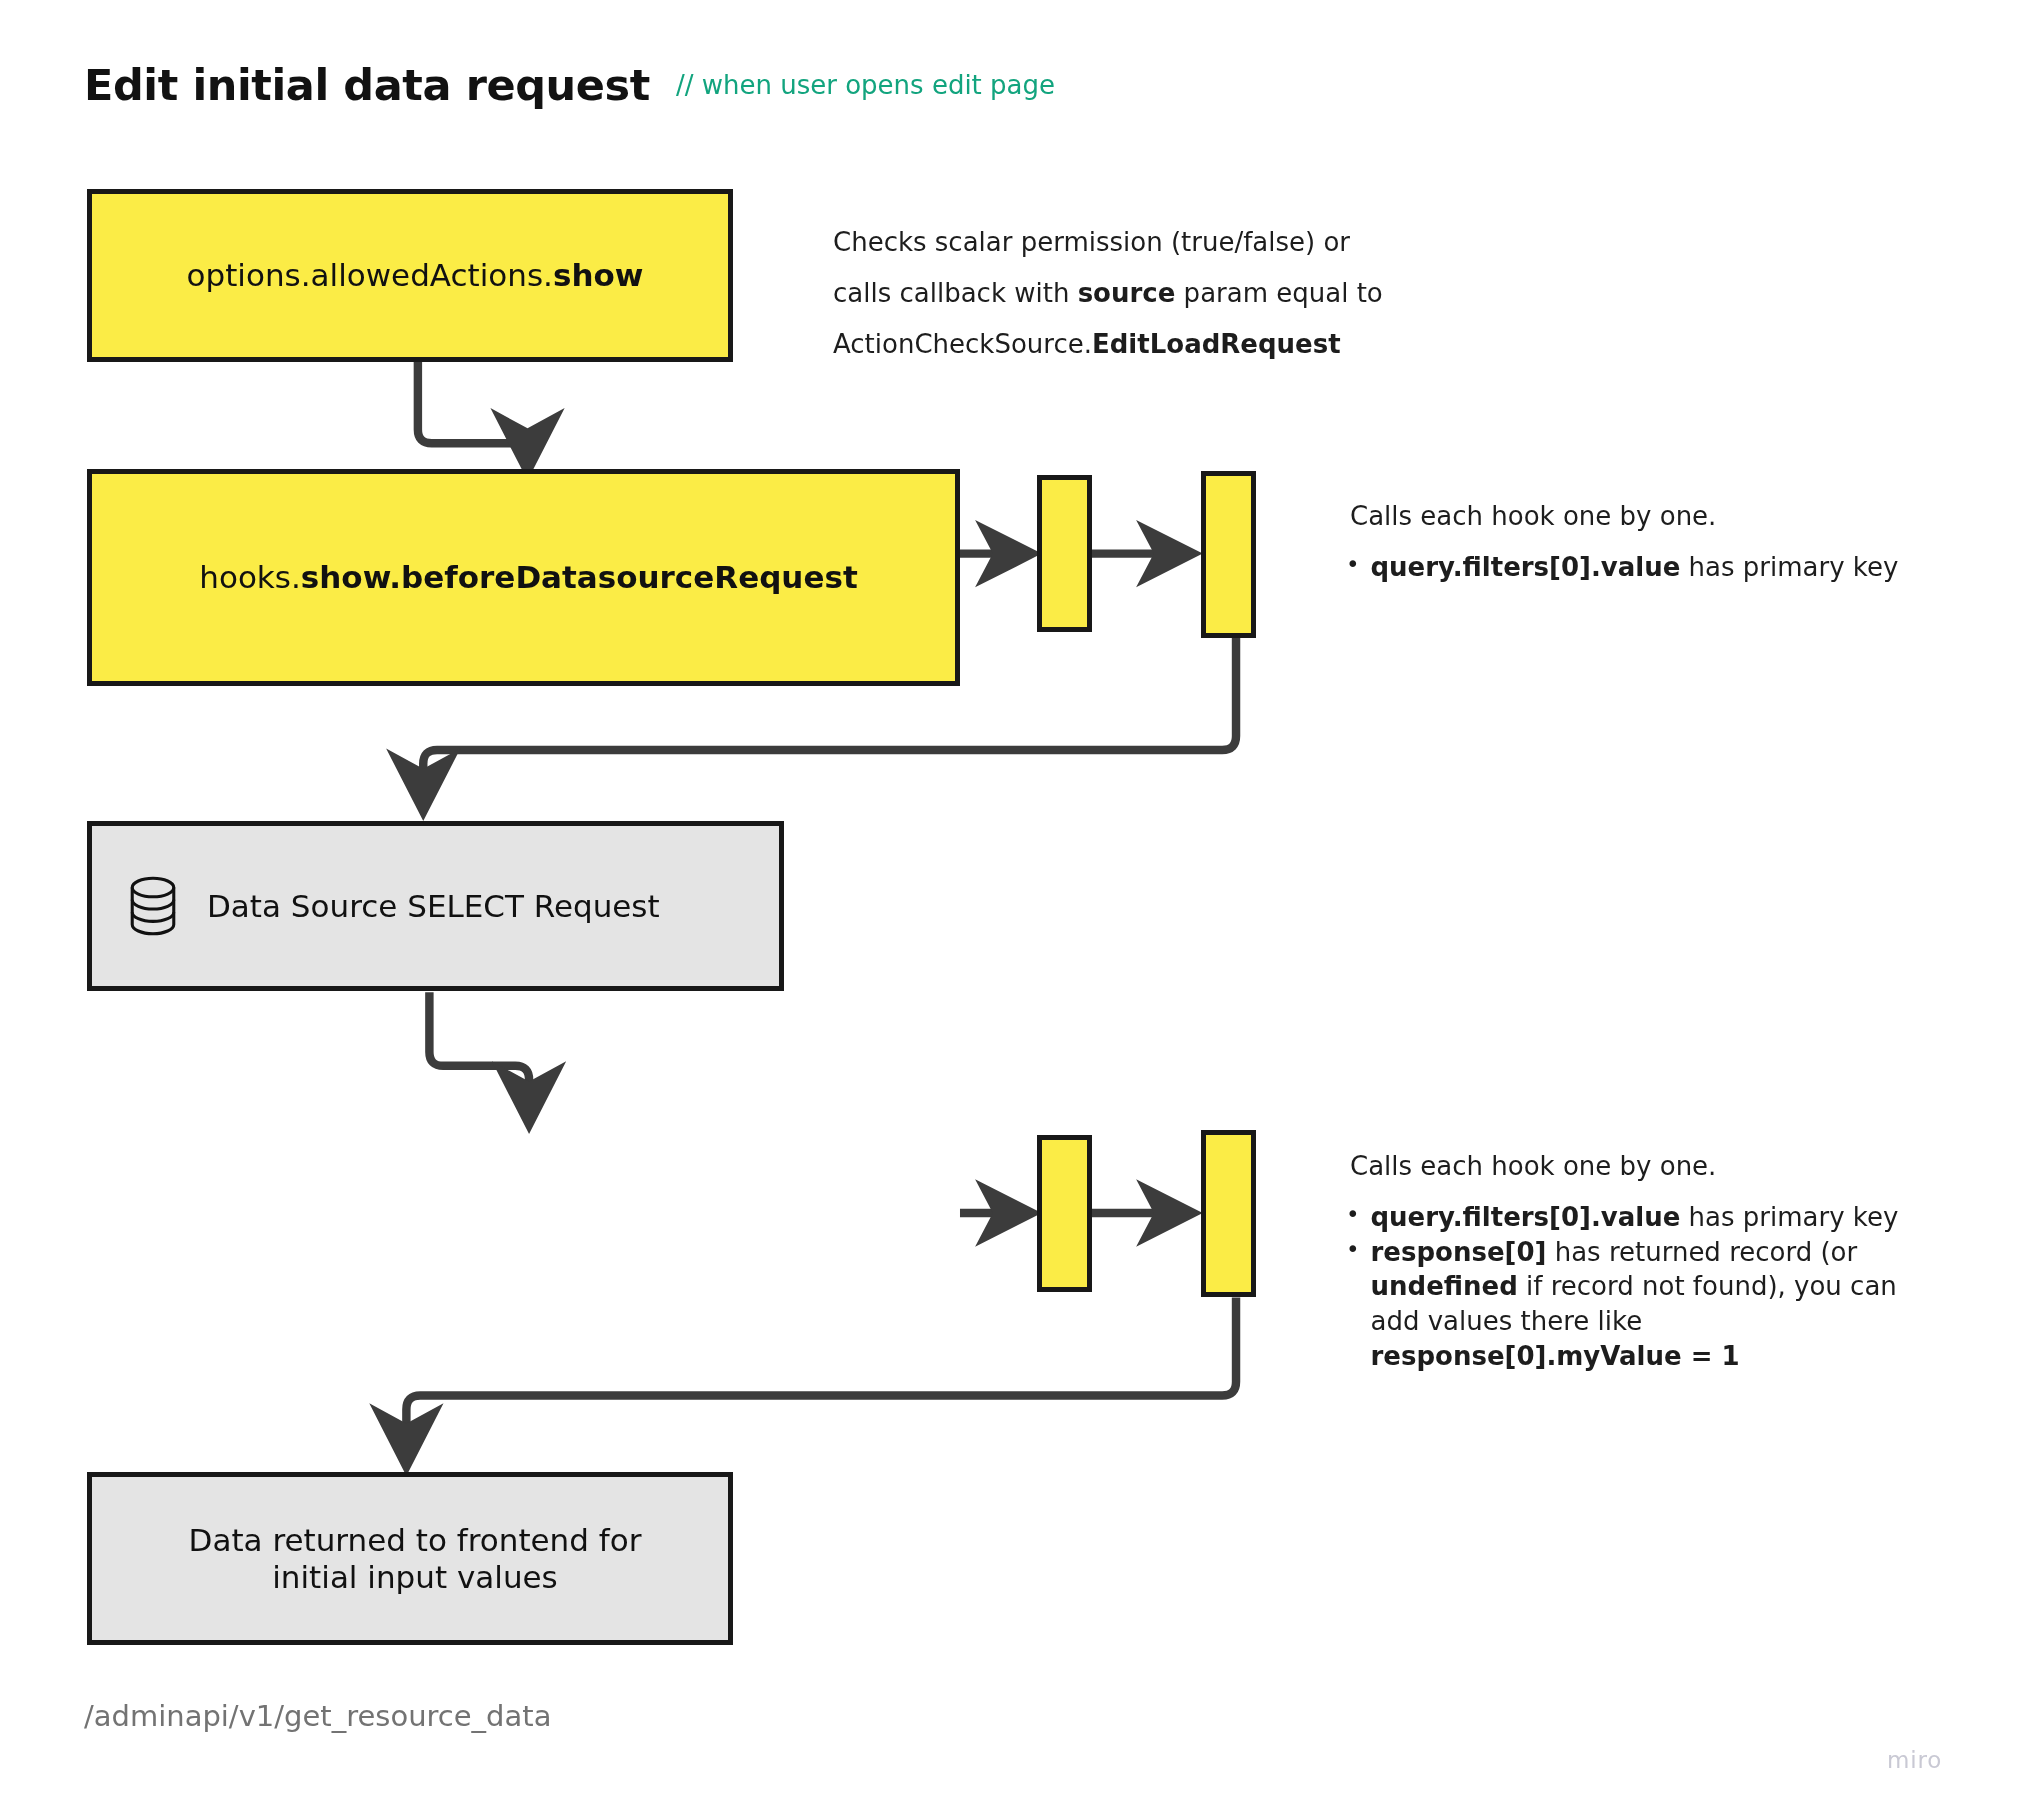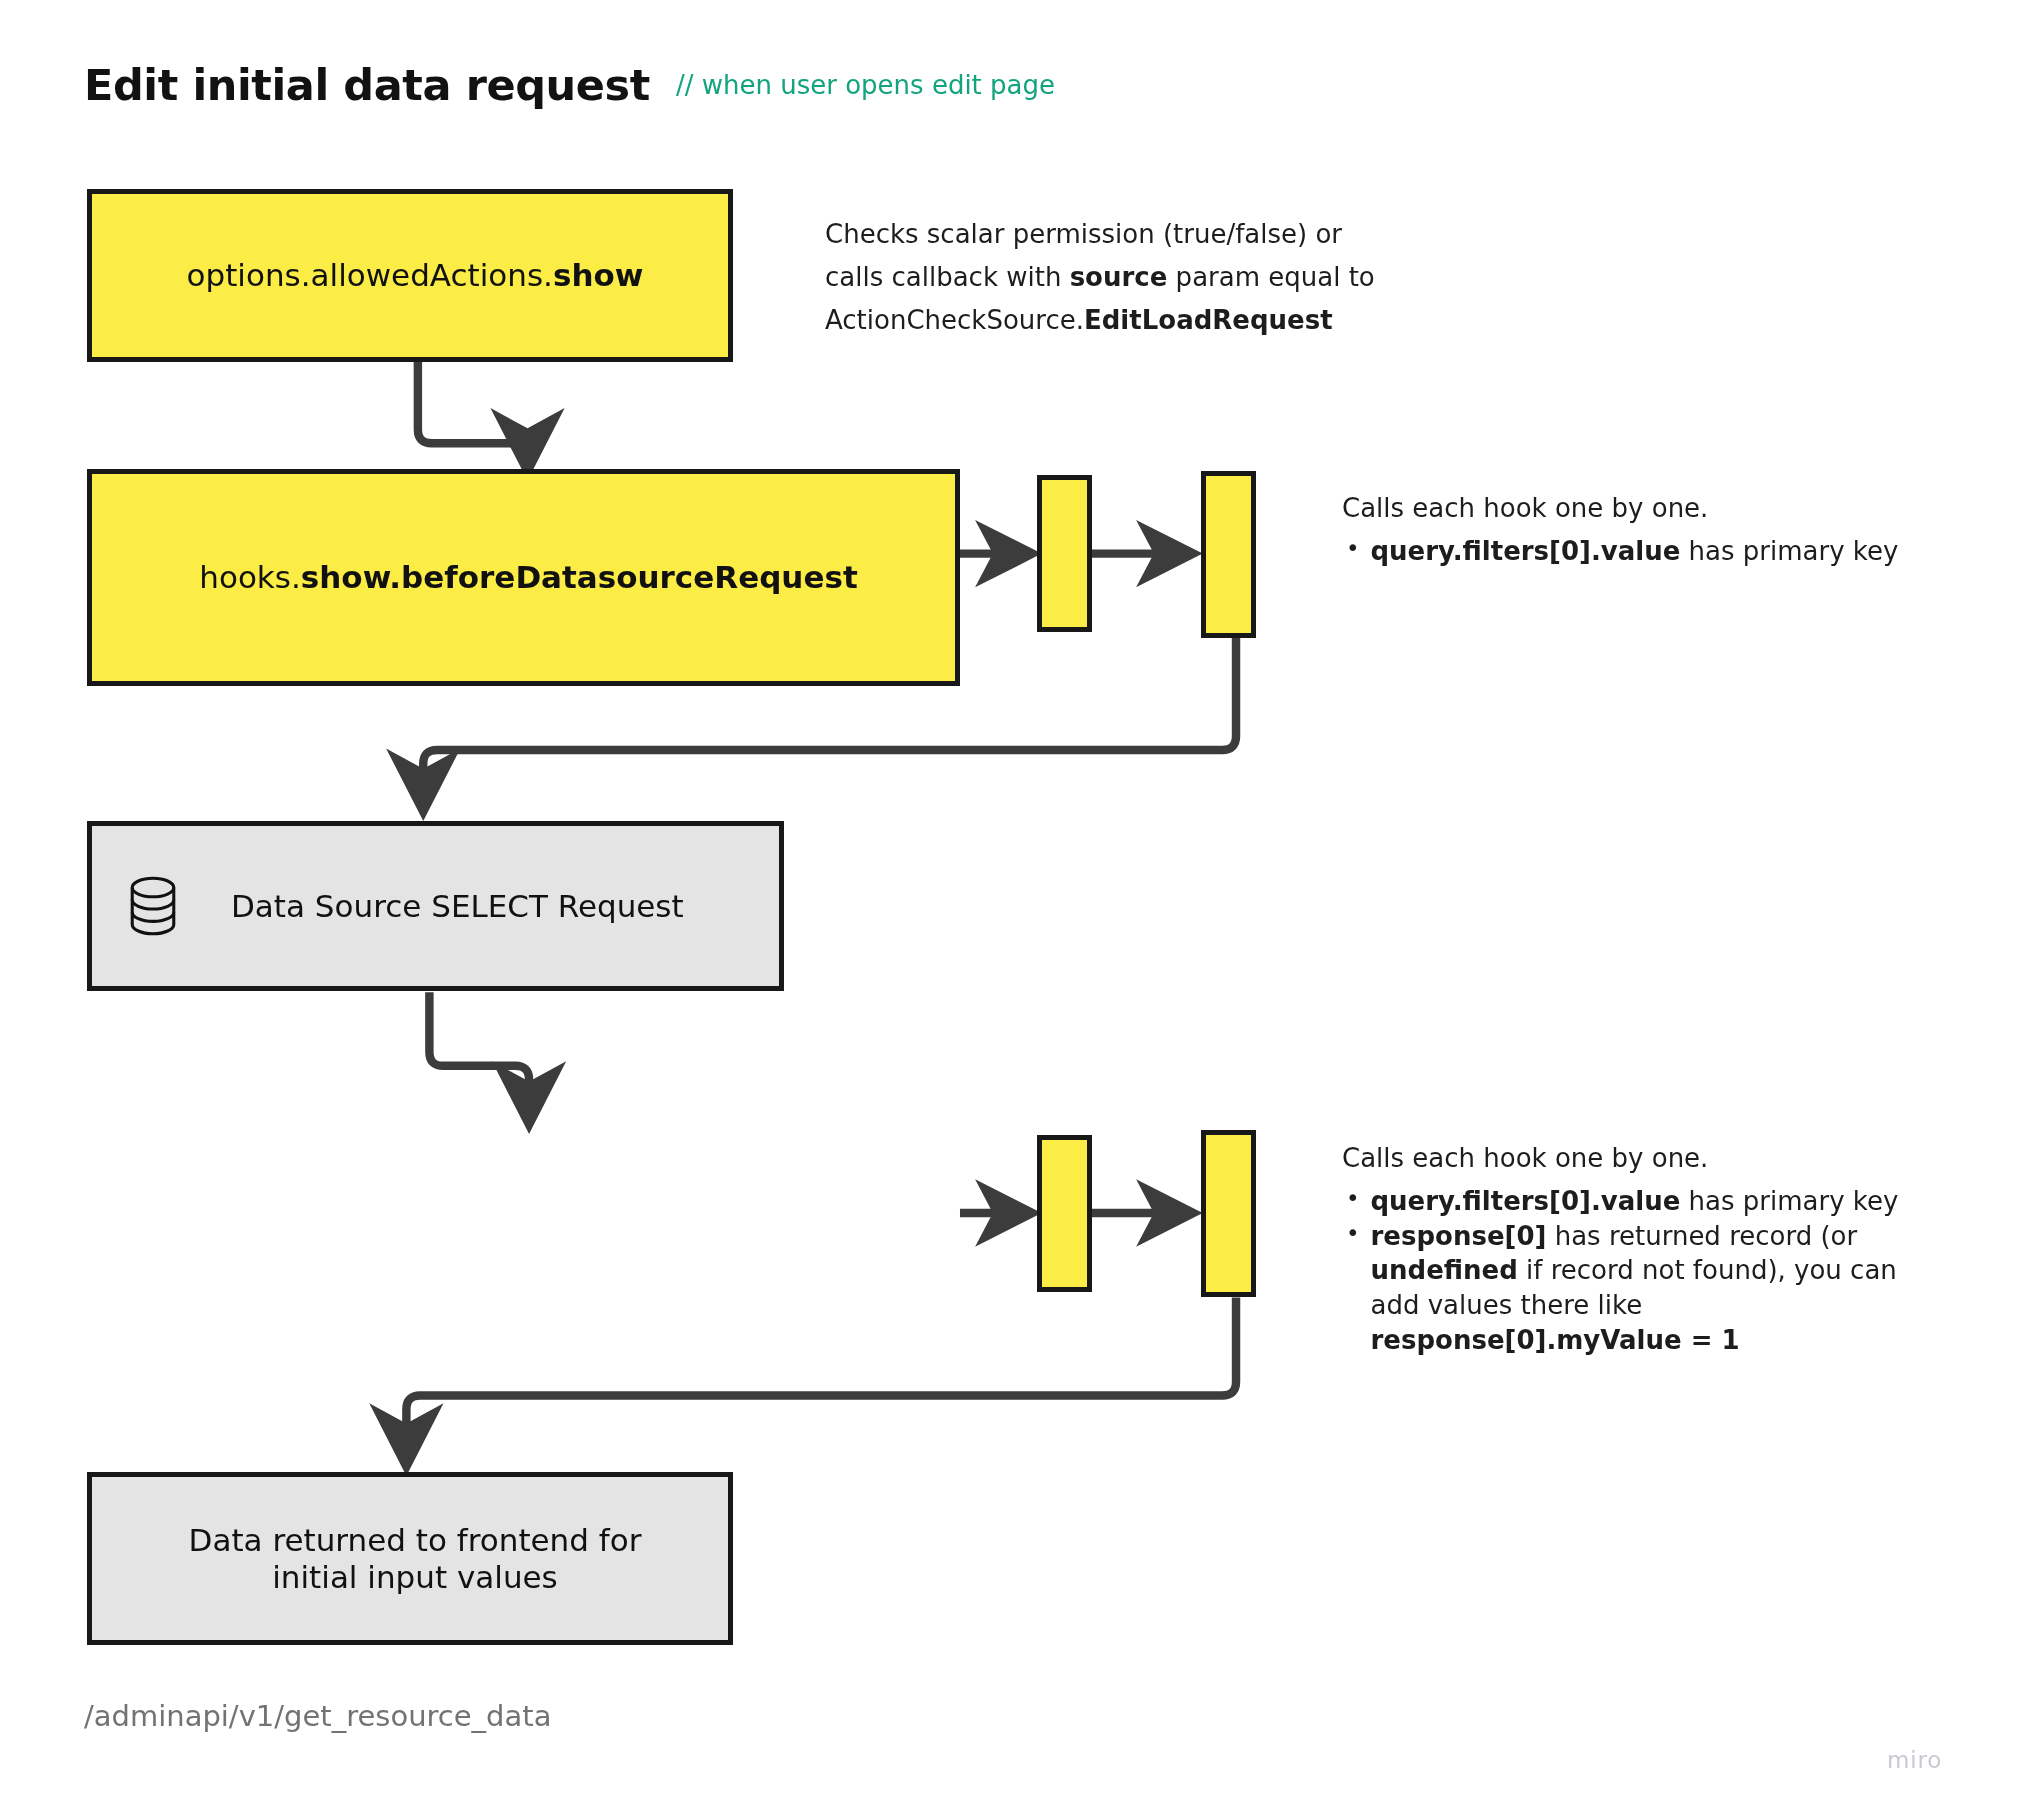--- a/index.html
+++ b/index.html
@@ -16,31 +16,31 @@
   .title{font-size:43px;font-weight:700;letter-spacing:-0.4px;color:#121212;}
   .subtitle{font-size:26px;font-weight:400;color:#12a47e;}
 
   
   .node{position:absolute;box-sizing:border-box;border:5.4px solid #181818;display:flex;align-items:center;}
   .node.yellow{background:#fbec46;}
   .node.grey{background:#e4e4e4;}
   .node .txt{font-size:31px;line-height:1.18;font-weight:400;color:#111;margin-left:10px;}
   .node .txt b{font-weight:700;}
   .node.center{justify-content:center;text-align:center;}
-  .node.padleft{padding-left:37px;gap:24px;}
+  .node.padleft{padding-left:37px;}
 
   .chip{position:absolute;box-sizing:border-box;border:5.4px solid #181818;background:#fbec46;}
 
   
   .dbicon{width:48px;height:60px;flex:0 0 auto;margin-right:20px;}
 
   
   .ann{position:absolute;font-size:26px;line-height:1.34;color:#1d1d1d;font-weight:400;}
   .ann b{font-weight:700;}
-  .ann .lead{margin:8px;}
+  .ann .lead{margin:16px;}
   .ann ul{margin:1.5px 0 0 0;padding-left:35px;list-style:none;}
   .ann li{position:relative;margin:0;padding:0 0 0 1.5px;}
   .ann li::before{content:"•";position:absolute;left:-23px;top:-0.8px;font-size:23px;line-height:1.34;}
 
   
   .endpoint{position:absolute;left:84px;top:1699px;font-size:29px;color:#737373;font-weight:400;}
   .miro{position:absolute;left:1887px;top:1747px;font-size:23px;color:#c9c9d4;font-weight:400;letter-spacing:0.8px;}
 </style>
 </head>
 <body>

